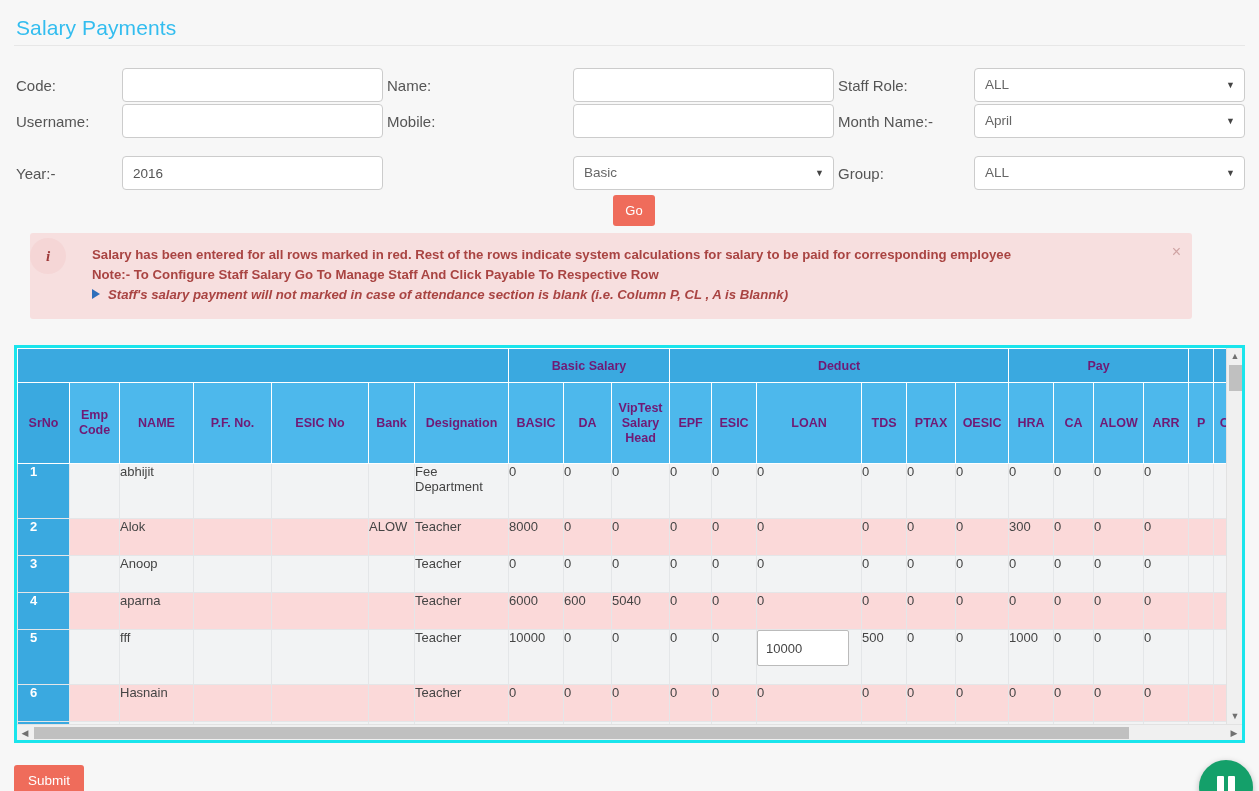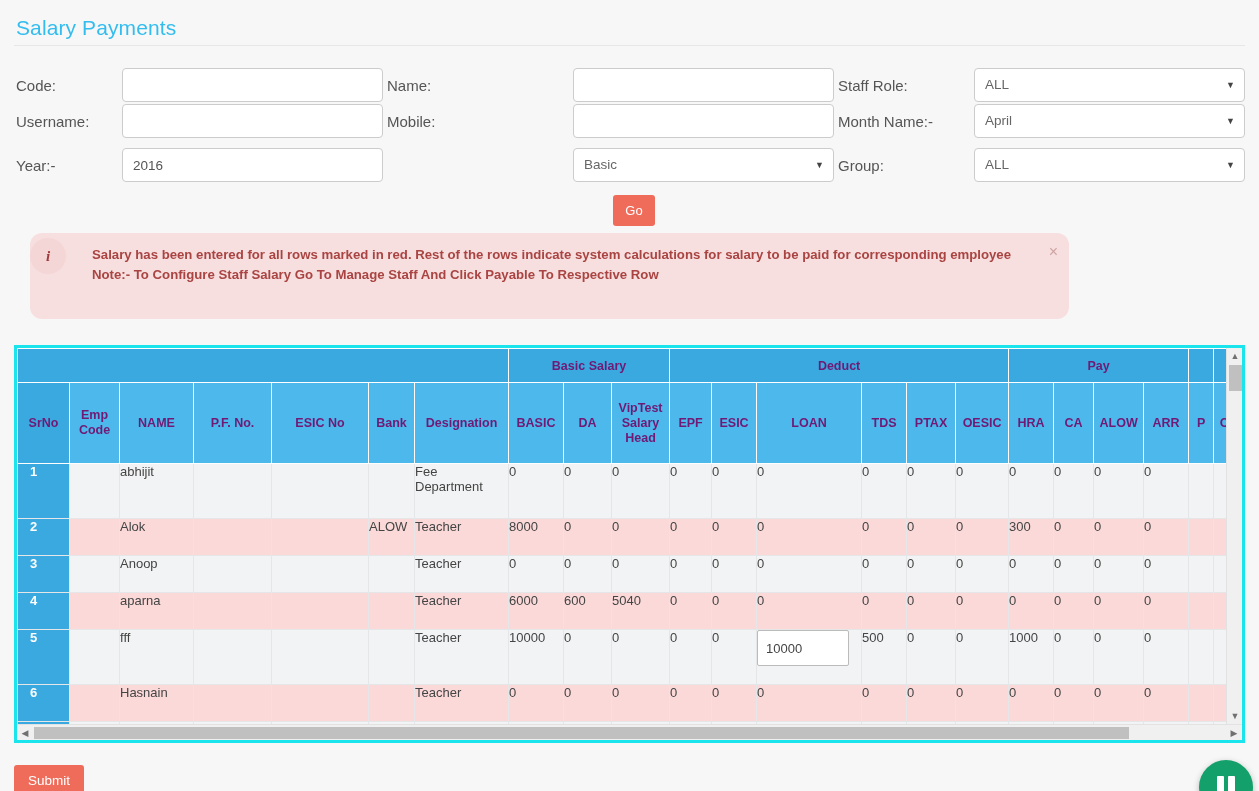--- a/index.html
+++ b/index.html
@@ -21,21 +21,21 @@
   .title-rule {
     position: absolute; left: 14px; top: 45px; width: 1231px; height: 1px;
     background: #e7e7e7;
   }
 
   
   .form-area { position: absolute; left: 0; top: 60px; width: 1259px; height: 128px; }
   .frow { position: absolute; left: 0; width: 1259px; height: 36px; }
   .frow.r1 { top: 8px; }
   .frow.r2 { top: 44px; }
-  .frow.r3 { top: 88px; }
+  .frow.r3 { top: 96px; }
 
   .flabel {
     position: absolute; font-size: 15px; color: #555;
     line-height: 36px; white-space: nowrap;
   }
   .flabel.c1 { left: 16px; }
   .flabel.c2 { left: 387px; }
   .flabel.c3 { left: 838px; }
 
   .fctl {
@@ -63,22 +63,22 @@
     position: absolute; left: 613px; top: 195px;
     width: 42px; height: 31px;
     background: #ef6c5b; border: 0; border-radius: 3px;
     color: #fff; font-size: 13px; font-family: inherit;
     cursor: pointer; padding: 0;
   }
 
   
   .alert-wrap { position: absolute; left: 14px; top: 233px; width: 1231px; height: 86px; }
   .alert-box {
-    position: absolute; left: 16px; top: 0; width: 1039px; height: 86px;
-    background: #f7dfdf; border-radius: 12px;
+    position: absolute; left: 16px; top: 0; width: 1162px; height: 86px;
+    background: #f7dfdf; border-radius: 3px;
   }
   .alert-icon {
     position: absolute; left: 16px; top: 5px;
     width: 36px; height: 36px; border-radius: 50%;
     background: #f5d6d6; color: #9e3a3a;
     font-size: 15px; font-weight: bold; font-style: italic;
     text-align: center; line-height: 36px;
     font-family: "Liberation Serif", serif;
   }
   .alert-body { position: absolute; left: 62px; top: 12px; width: 1130px; }
@@ -256,20 +256,24 @@
     </div>
   </div>
 
   <button class="go-btn">Go</button>
 
   <div class="alert-wrap">
     <div class="alert-box">
       <div class="alert-body">
         <div class="alert-line">Salary has been entered for all rows marked in red. Rest of the rows indicate system calculations for salary to be paid for corresponding employee</div>
         <div class="alert-line">Note:- To Configure Staff Salary Go To Manage Staff And Click Payable To Respective Row</div>
+        <div class="alert-line italic">
+          <span class="alert-arrow"></span>
+          <span>Staff's salary payment will not marked in case of attendance section is blank (i.e. Column P, CL , A is Blannk)</span>
+        </div>
       </div>
       <div class="alert-close">×</div>
     </div>
     <div class="alert-icon">i</div>
   </div>
 
   <div class="grid-panel">
     <div class="grid-clip">
       <table class="grid">
         <colgroup>

